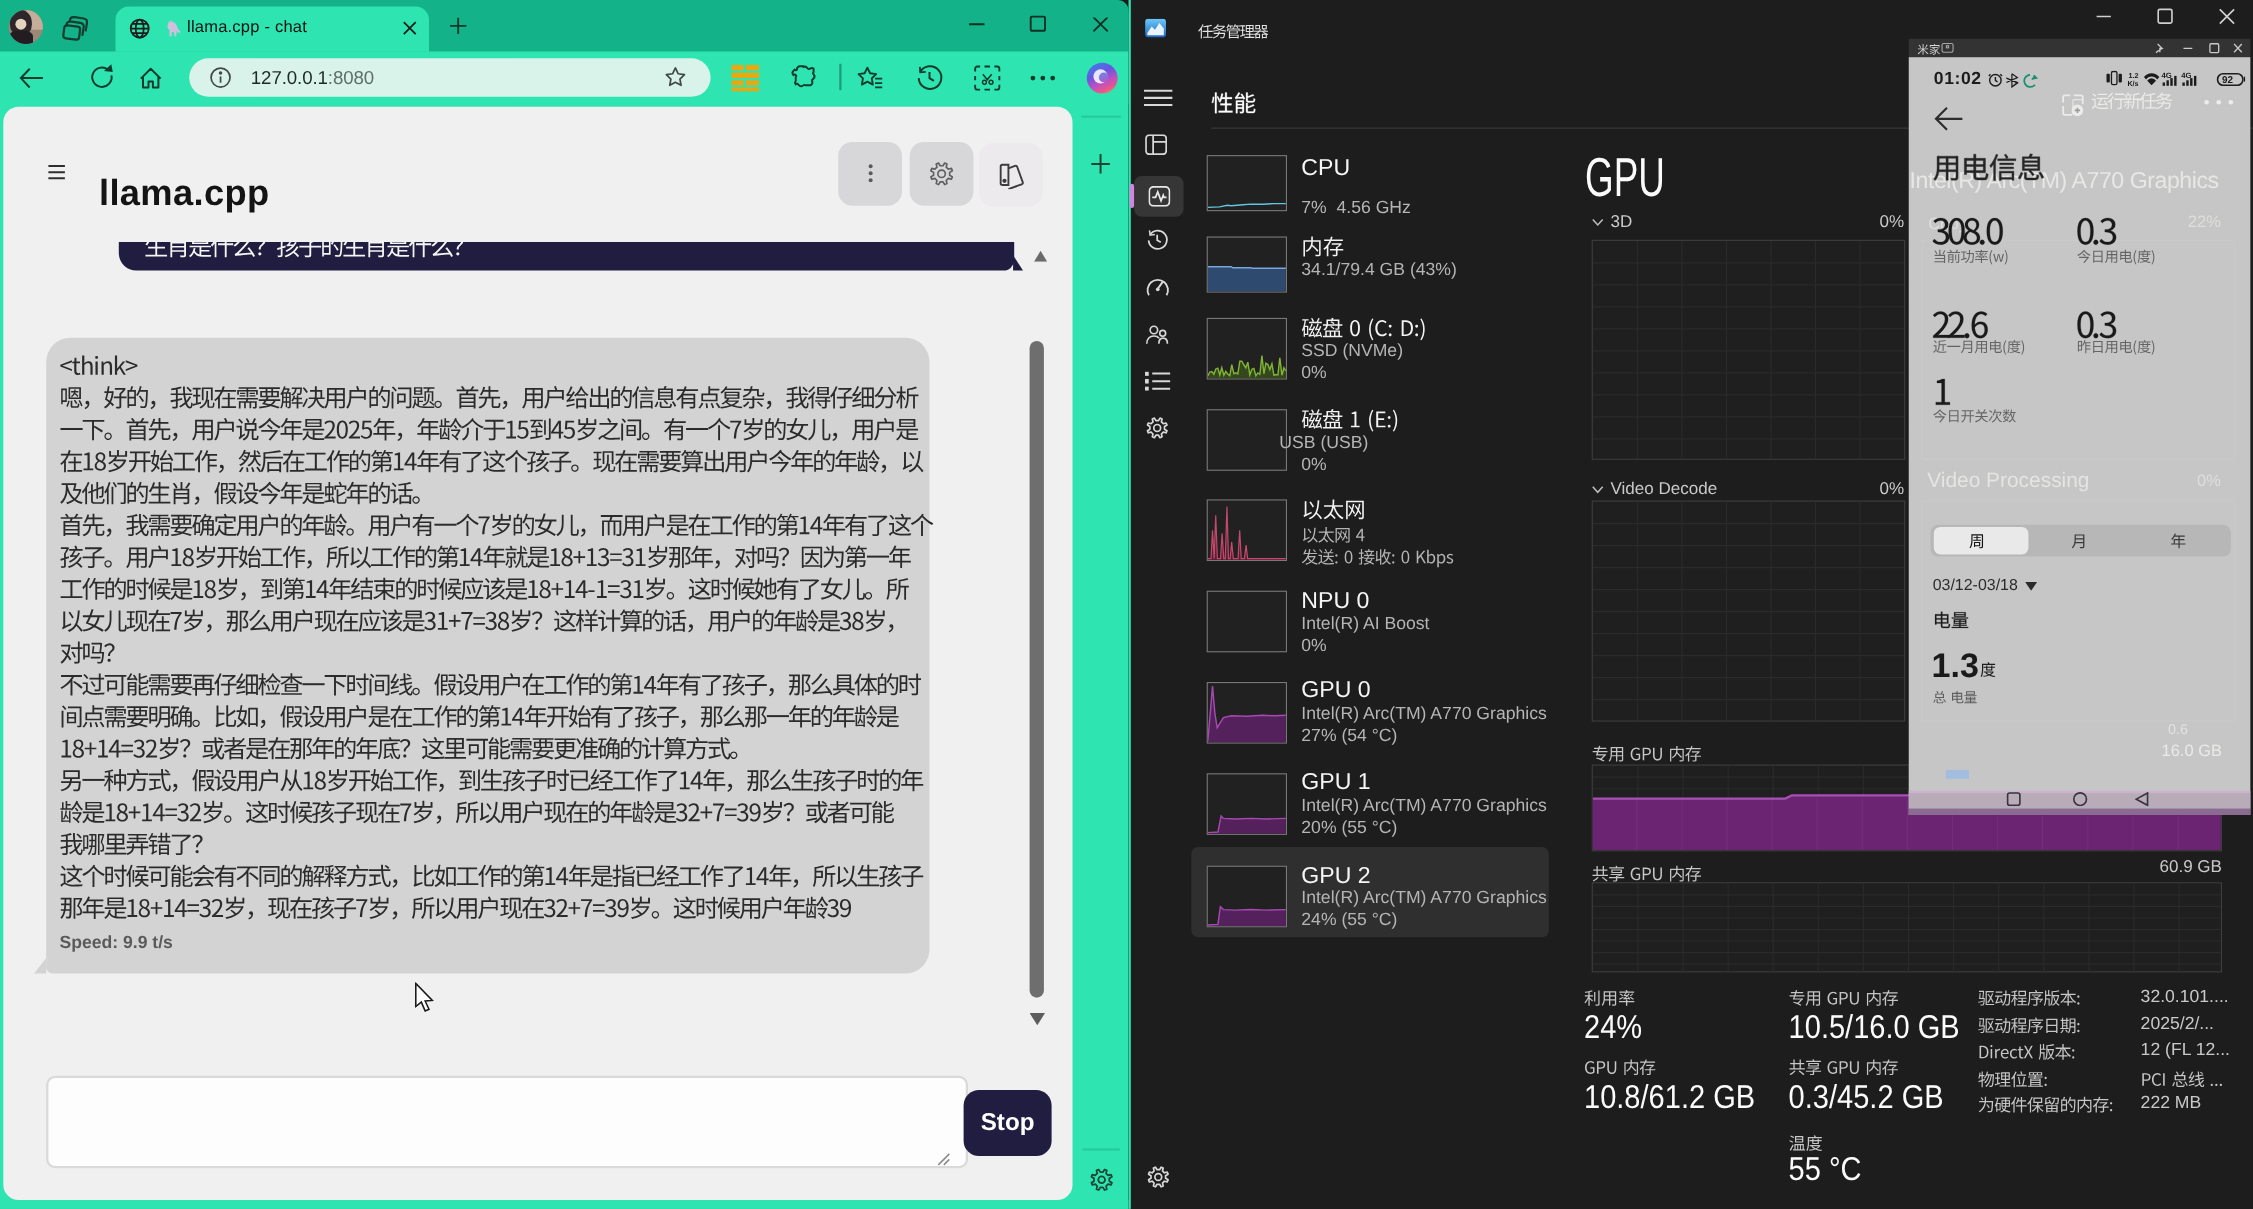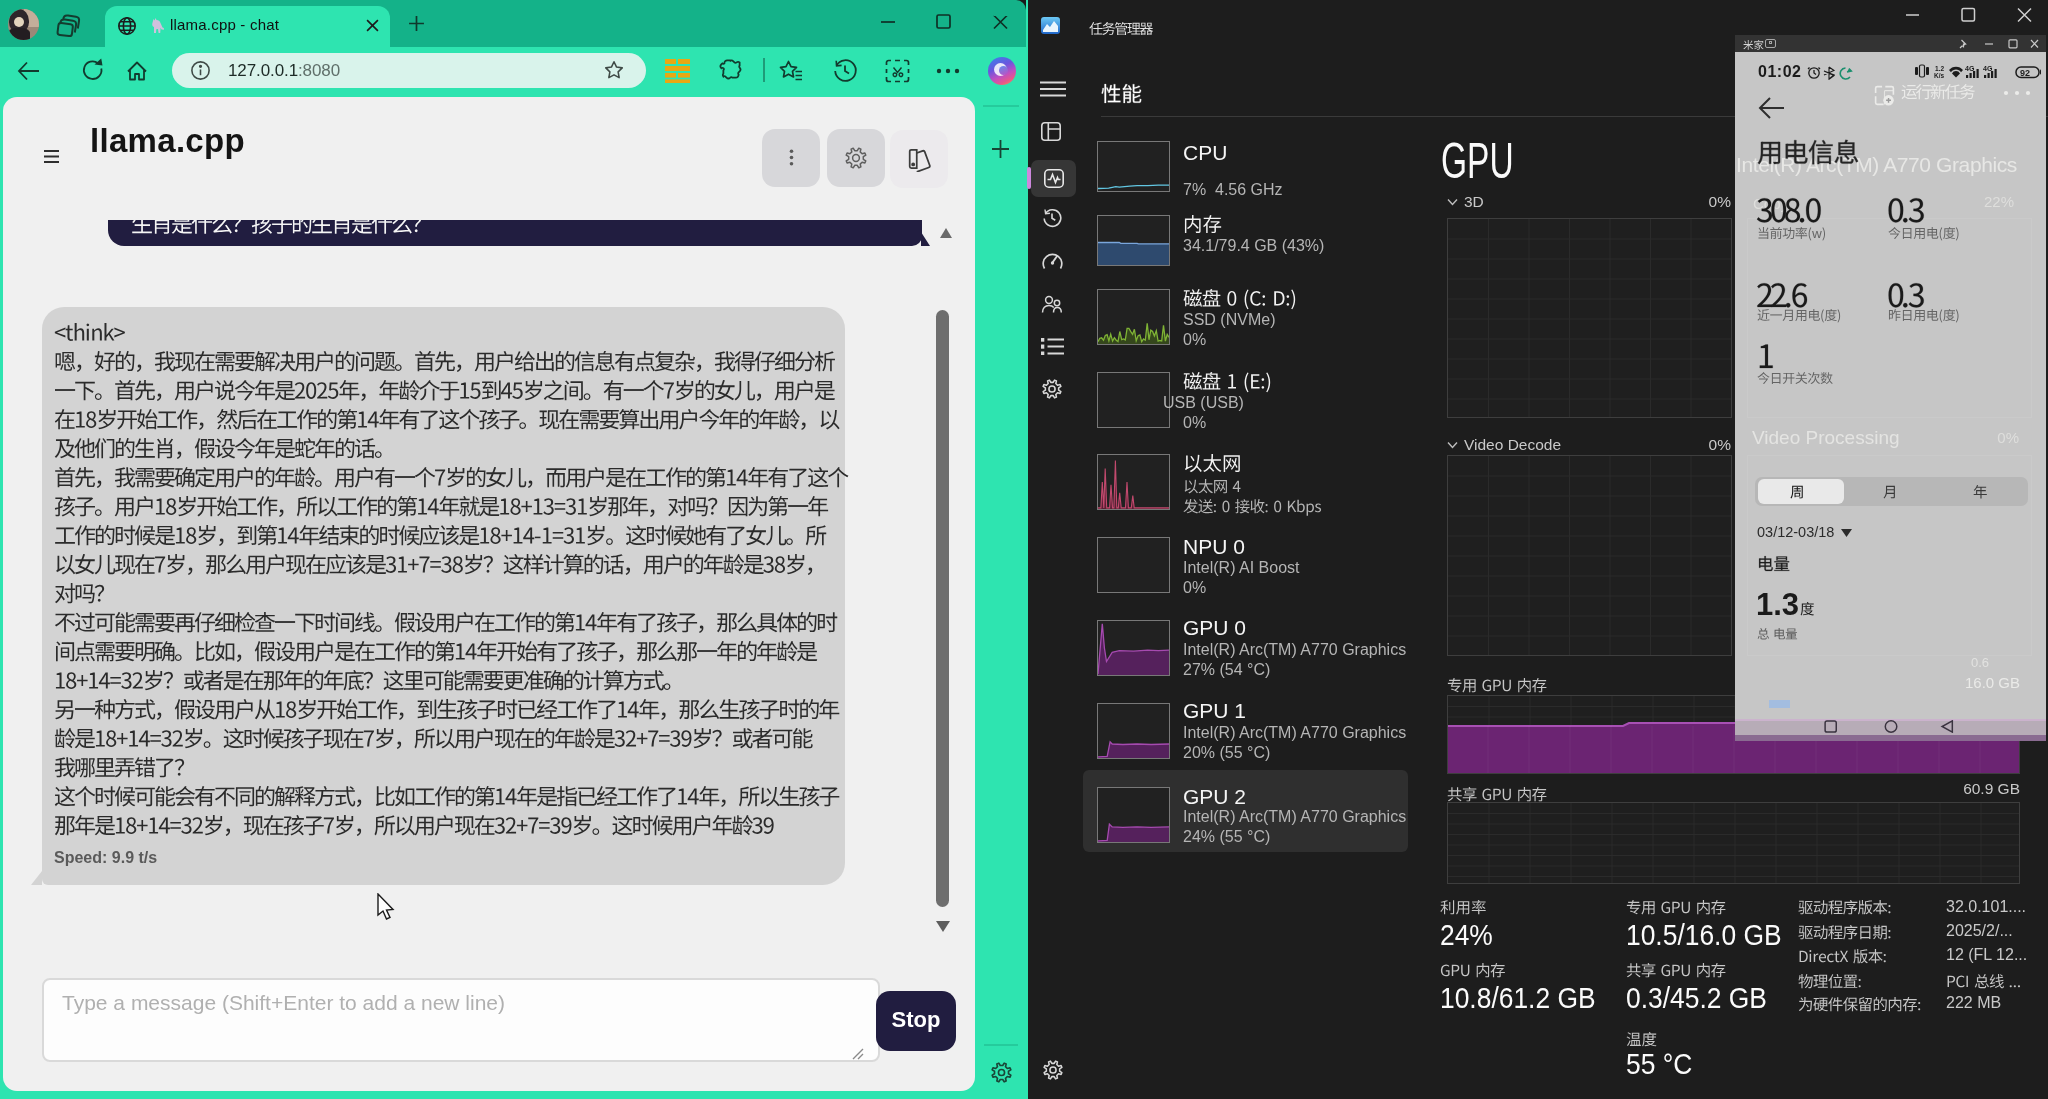--- a/index.html
+++ b/index.html
@@ -105,21 +105,21 @@
       <circle cx="12" cy="3" r="2.2"></circle>
       <circle cx="21" cy="3" r="2.2"></circle>
     </svg>
     <div class="abs" style="left:988px;top:57px;width:28px;height:28px;border-radius:50%;background:linear-gradient(155deg,#3f7de8 8%,#6b55de 38%,#c04fc0 62%,#e8578a 80%,#f0a24b 100%)"></div>
 <div class="abs" style="left:994px;top:63px;width:13px;height:13px;border-radius:50%;background:rgba(255,255,255,0.85)"></div>
 <div class="abs" style="left:999px;top:66px;width:9px;height:9px;border-radius:50%;background:linear-gradient(155deg,#5f8df0,#c04fc0)"></div>
 <div id="page"></div>
     <svg class="abs" style="left:43px;top:149px" width="17" height="15" viewBox="0 0 17 15" stroke="#2e2e2e" stroke-width="1.8">
       <path d="M1 2 H16 M1 7.5 H16 M1 13 H16"></path>
     </svg>
-    <div class="abs" style="left:90px;top:122px;font-size:33px;font-weight:bold;color:#141414;letter-spacing:.3px">llama.cpp</div>
+    <div class="abs" style="left:90px;top:156px;font-size:33px;font-weight:bold;color:#141414;letter-spacing:.3px">llama.cpp</div>
     <div class="abs" style="left:762px;top:129px;width:58px;height:58px;background:#d7d7da;border-radius:13px"></div>
 <svg class="abs" style="left:789px;top:149px" width="5" height="17" viewBox="0 0 5 17" fill="#5a5a5a">
       <circle cx="2.5" cy="2.2" r="1.8"></circle>
       <circle cx="2.5" cy="8.5" r="1.8"></circle>
       <circle cx="2.5" cy="14.8" r="1.8"></circle>
     </svg>
 <div class="abs" style="left:827px;top:129px;width:58px;height:58px;background:#d7d7da;border-radius:13px"></div>
 <svg class="abs" style="left:845px;top:147px" width="22" height="22" viewBox="0 0 22 22" fill="none" stroke="#5f5f5f" stroke-width="1.5" stroke-linejoin="round">
       <path d="M18.3 12.3 L20.8 13.8 L19.9 15.9 L17.1 15.2 L15.2 17.1 L15.9 19.9 L13.8 20.8 L12.3 18.3 L9.7 18.3 L8.2 20.8 L6.1 19.9 L6.8 17.1 L4.9 15.2 L2.1 15.9 L1.2 13.8 L3.7 12.3 L3.7 9.7 L1.2 8.2 L2.1 6.1 L4.9 6.8 L6.8 4.9 L6.1 2.1 L8.2 1.2 L9.7 3.7 L12.3 3.7 L13.8 1.2 L15.9 2.1 L15.2 4.9 L17.1 6.8 L19.9 6.1 L20.8 8.2 L18.3 9.7 Z"></path>
       <circle cx="11" cy="11" r="3.4"></circle>
@@ -159,21 +159,20 @@
 <div class="abs" style="left:31px;top:870.5px;width:0;height:0;border-bottom:14px solid #d3d3d3;border-left:11px solid transparent"></div>
     <div class="abs" style="left:54px;top:849px;font-size:16px;font-weight:bold;color:#5a5a5a">Speed: 9.9 t/s</div>
     <div class="abs" style="left:936px;top:310px;width:13px;height:597px;background:#6e6e6e;border-radius:7px"></div>
     <svg class="abs" style="left:936px;top:921px" width="14" height="11" viewBox="0 0 14 11" fill="#5d5d5d">
       <path d="M7 11 L14 0 H0 Z"></path>
     </svg>
     <svg class="abs" style="left:376px;top:893px" width="22" height="30" viewBox="0 0 22 30">
       <path d="M2 1 L2 22 L7 18 L10.5 26 L14 24.5 L10.5 17 L17 16.5 Z" fill="#fdfdfd" stroke="#1a1a1a" stroke-width="1.4"></path>
     </svg>
     <div class="abs" style="left:42px;top:978px;width:838px;height:84px;background:#fdfdfd;border:2px solid #d9d9d9;border-radius:8px"></div>
-    <div class="abs" style="left:62px;top:991px;font-size:21px;color:#b0b0b0">Type a message (Shift+Enter to add a new line)</div>
     <svg class="abs" style="left:850px;top:1046px" width="14" height="14" viewBox="0 0 14 14" stroke="#8a8a8a" stroke-width="1.4">
       <path d="M3 13 L13 3 M8 13 L13 8"></path>
     </svg>
     <div class="abs" style="left:876px;top:991px;width:80px;height:60px;background:#211d40;border-radius:14px;color:#fff;font-size:22px;font-weight:bold;text-align:center;line-height:58px">Stop</div>
     <div class="abs" style="left:983px;top:105px;width:36px;height:2px;background:#25cb9c"></div>
     <svg class="abs" style="left:992px;top:140px" width="17" height="18" viewBox="0 0 17 18" stroke="#14413306" stroke-width="1.8">
       <path d="M8.5 0 V18 M0 9 H17" stroke="#174434"></path>
     </svg>
     <div class="abs" style="left:984px;top:1044px;width:34px;height:2px;background:#25cb9c"></div>
     <svg class="abs" style="left:991px;top:1062px" width="21" height="21" viewBox="0 0 22 22" fill="none" stroke="#1a4637" stroke-width="1.7" stroke-linejoin="round">
@@ -1391,21 +1390,21 @@
     <svg class="abs" style="left:268px;top:55px" width="28" height="6" viewBox="0 0 28 6" fill="#ececea">
       <circle cx="3" cy="3" r="2.1"></circle>
       <circle cx="14" cy="3" r="2.1"></circle>
       <circle cx="25" cy="3" r="2.1"></circle>
     </svg>
     <svg class="abs" style="left:23px;top:61px" width="28" height="24" viewBox="0 0 28 24" fill="none" stroke="#2e2e2e" stroke-width="2">
       <path d="M26 12 H2 M12 2 L2 12 L12 22"></path>
     </svg>
     <div class="bleed" style="left:1px;top:118px;font-size:21px;letter-spacing:-0.4px;color:#e7e7e5">Intel(R) Arc(TM) A770 Graphics</div>
     <div class="bleed" style="left:18px;top:160px;font-size:15px;color:#dededc">Copy</div>
-    <div class="bleed" style="left:244px;top:158px;font-size:15px;width:40px;text-align:center;color:#dededc">22%</div>
+    <div class="bleed" style="left:244px;top:158px;font-size:15px;width:40px;text-align:right;color:#dededc">22%</div>
     <div class="abs" style="left:12px;top:183px;width:285px;height:200px;border:1px solid rgba(255,255,255,0.07)"></div>
     <div class="abs" style="left:12px;top:420px;width:285px;height:201px;border:1px solid rgba(255,255,255,0.07)"></div>
     <div class="bleed" style="left:17px;top:392px;font-size:19px;color:#e4e4e2">Video Processing</div>
     <div class="bleed" style="left:244px;top:394px;font-size:15px;width:40px;text-align:right;color:#dededc">0%</div>
     <div class="abs" style="left:20px;top:442px;width:273px;height:29px;background:#b7b7b7;border-radius:7px"></div>
     <div class="abs" style="left:23px;top:444px;width:86px;height:25px;background:#e9e9e9;border-radius:6px"></div>
     <div class="dk" style="left:22px;top:489px;font-size:14.5px;color:#2b2b2b">03/12-03/18</div>
     <svg class="abs" style="left:106px;top:494px" width="11" height="8" viewBox="0 0 11 8" fill="#2b2b2b">
       <path d="M0 0 H11 L5.5 8 Z"></path>
     </svg>

